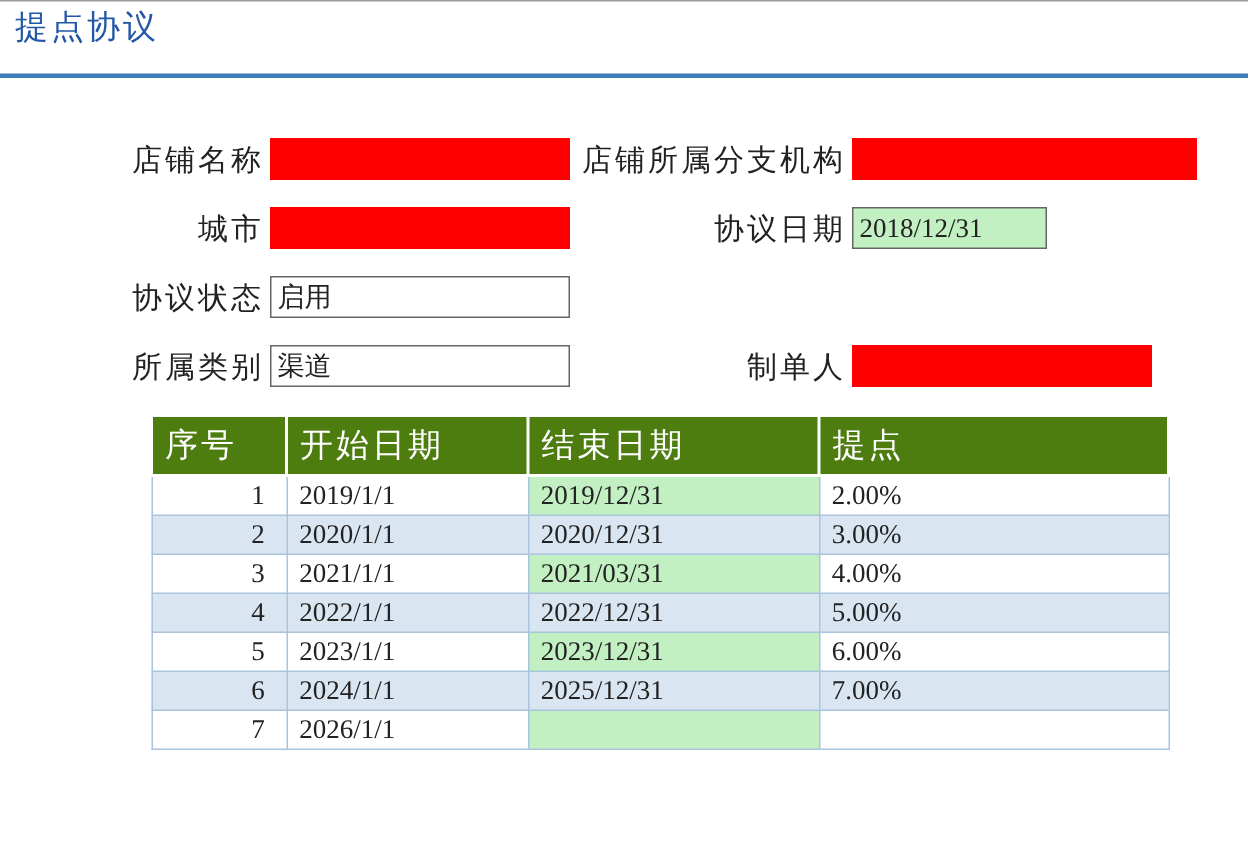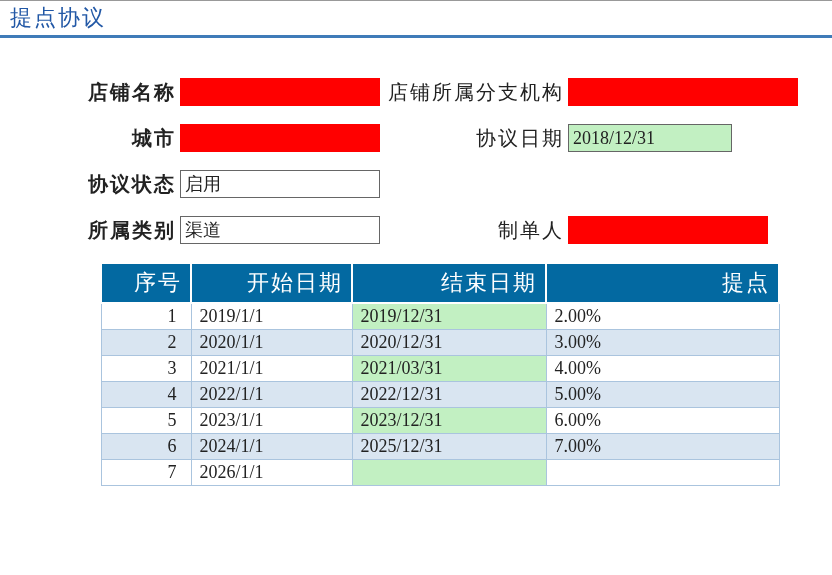--- a/index.html
+++ b/index.html
@@ -8,21 +8,21 @@
     padding: 0;
     font-family: "SimSun", "宋体", serif;
     font-size: 18px;
     color: #333;
     background: #fff;
     width: 832px;
   }
   .title-bar {
     border-top: 1px solid #999;
     border-bottom: 3px solid #3f7bb8;
-    padding: 2px 10px 2px 10px;
+    padding: 2px 10px 16px 10px;
     color: #2258a6;
     font-size: 22px;
     letter-spacing: 2px;
   }
   .form-area {
     padding: 40px 20px 20px 20px;
   }
   .form-row {
     display: flex;
     margin-bottom: 18px;
@@ -32,51 +32,51 @@
     display: flex;
     align-items: center;
   }
   .label {
     text-align: right;
     color: #222;
     font-size: 20px;
     padding-right: 4px;
     letter-spacing: 2px;
   }
-  .label.w1 { width: 160px; font-weight: bold; }
+  .label.w1 { width: 160px; }
   .label.w2 { width: 188px; }
   .input-box {
     border: 1px solid #666;
     height: 28px;
     line-height: 26px;
     padding: 0 4px;
     font-size: 18px;
     color: #222;
     background: #fff;
   }
   .input-box.red { background: #ff0000; border: 1px solid #ff0000; }
   .input-box.green { background: #c2f0c2; }
   .w-a { width: 200px; }
   .w-b { width: 230px; }
-  .w-c { width: 164px; }
+  .w-c { width: 130px; }
   .w-d { width: 200px; }
 
   .table-area {
     margin: 10px 0 0 80px;
     width: 680px;
   }
   table {
     border-collapse: collapse;
     width: 100%;
     font-size: 18px;
   }
   th {
-    background: #0369a1;
+    background: #4d7c0f;
     color: #fff;
-    text-align: right;
+    text-align: left;
     padding: 4px 8px;
     border: 2px solid #fff;
     font-weight: normal;
     font-size: 22px;
     letter-spacing: 2px;
   }
   td {
     border: 1px solid #aac4de;
     padding: 2px 8px;
     height: 26px;

